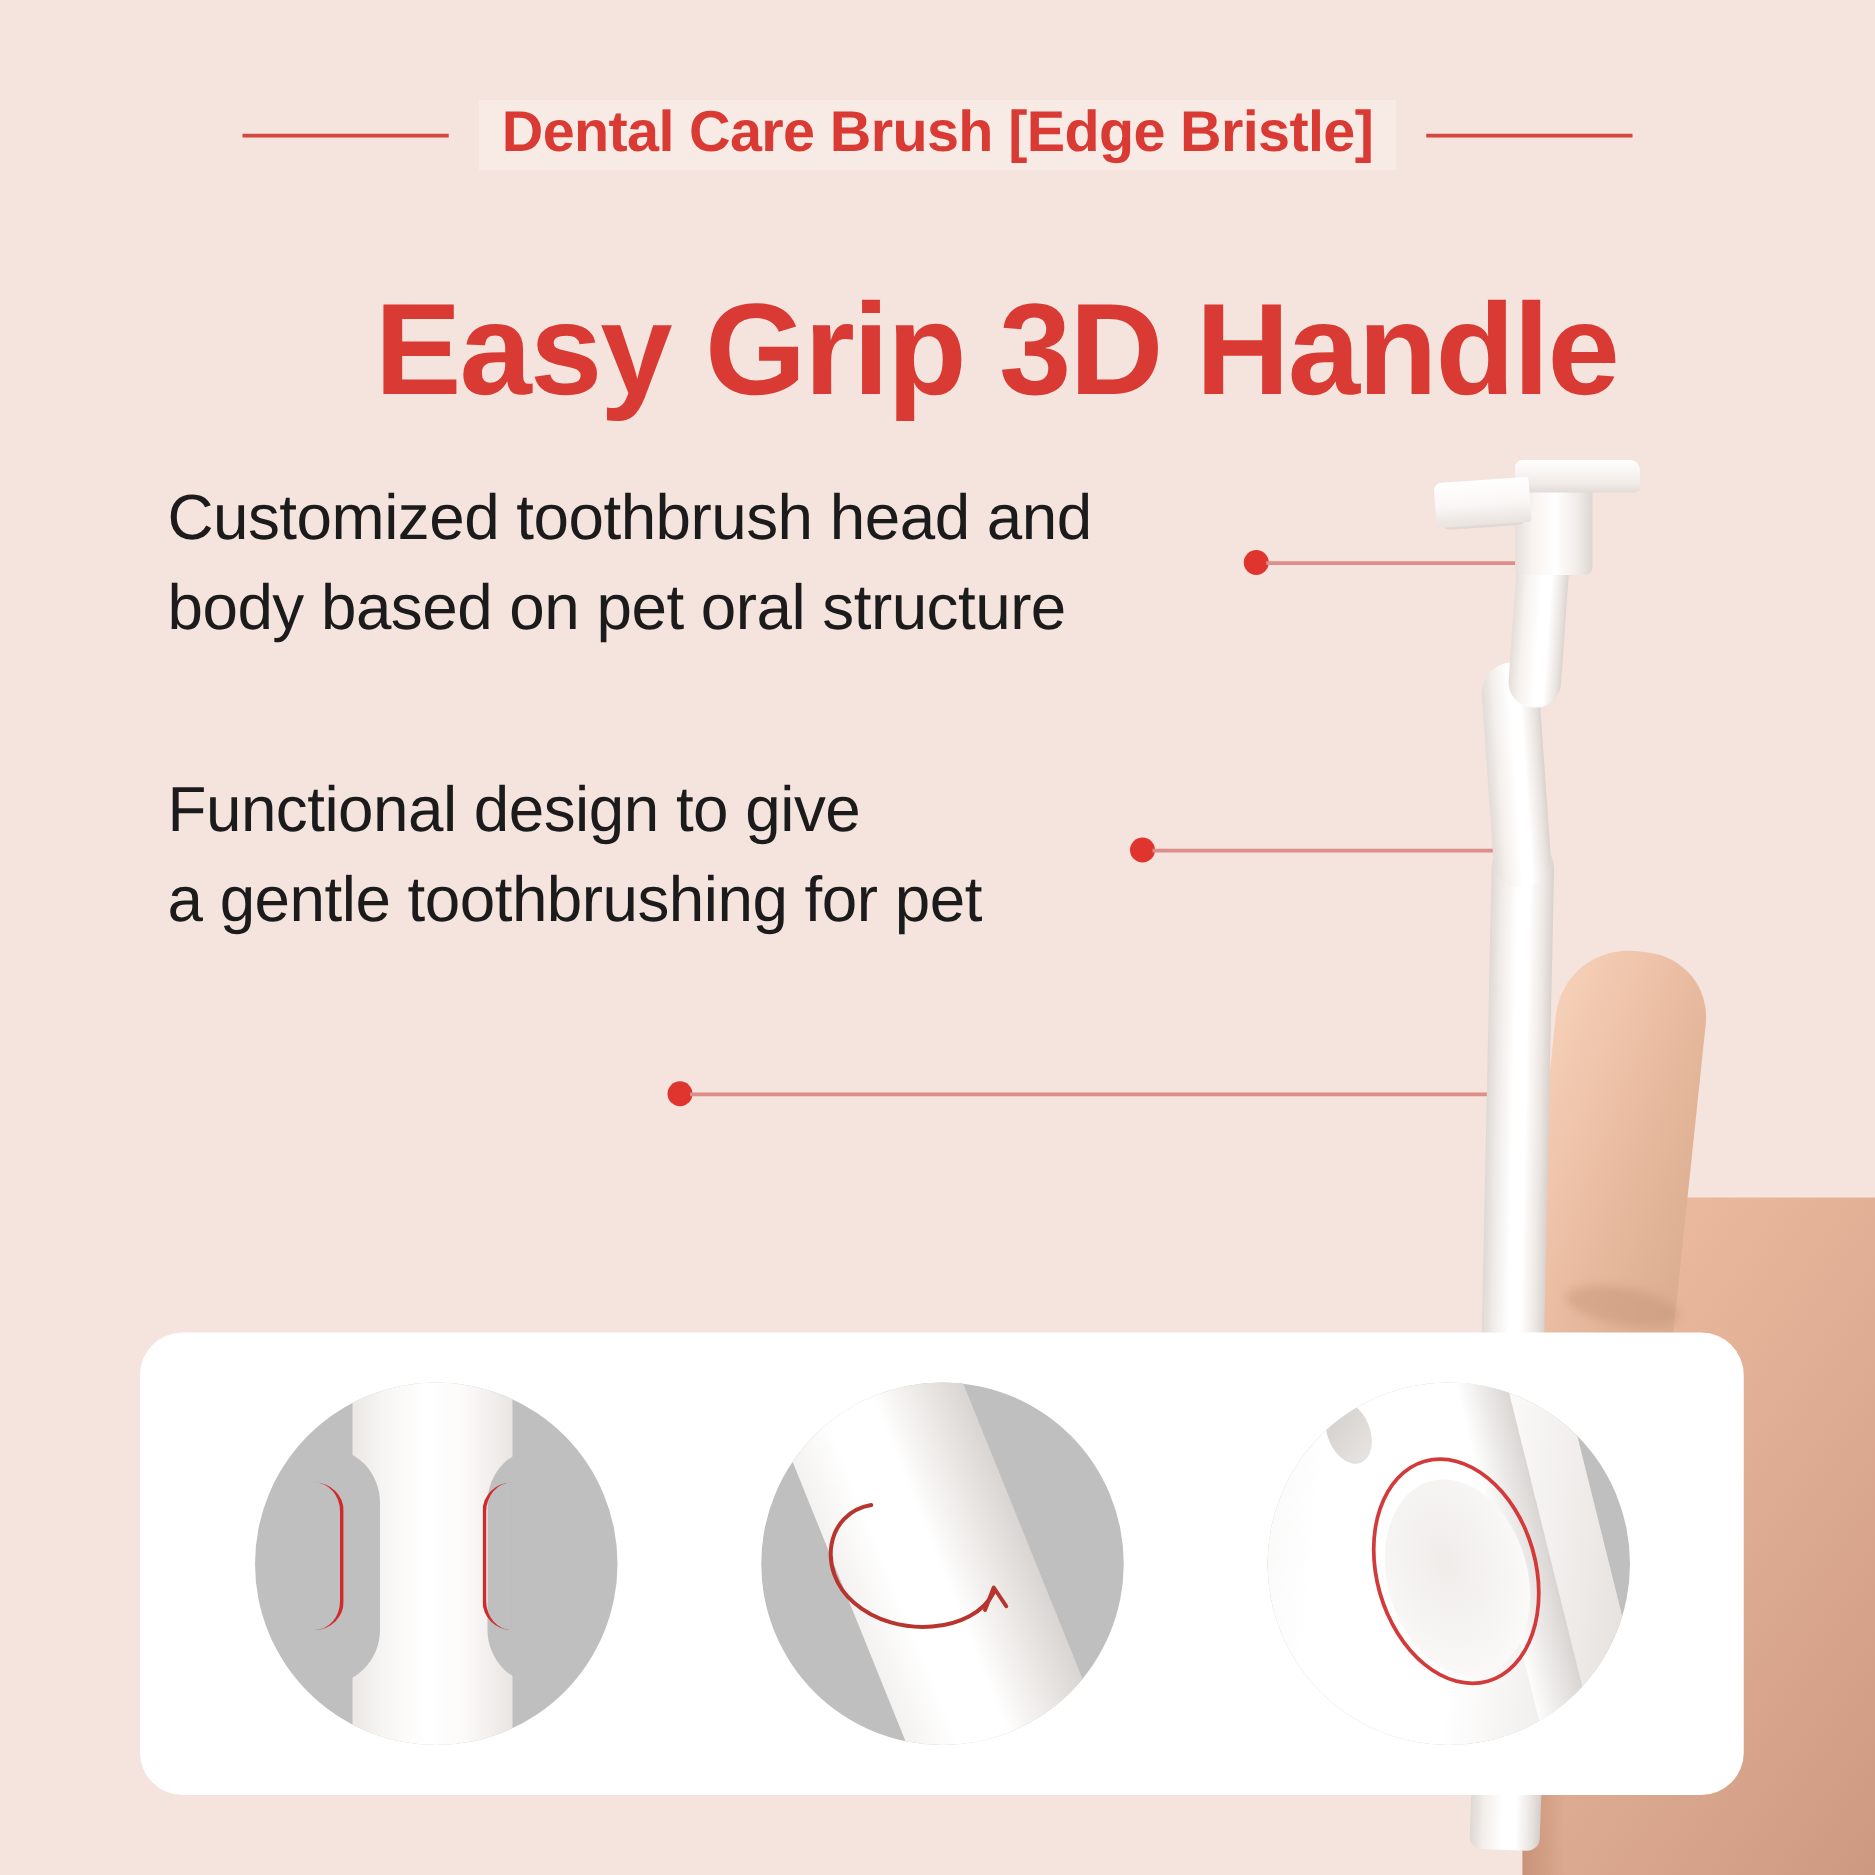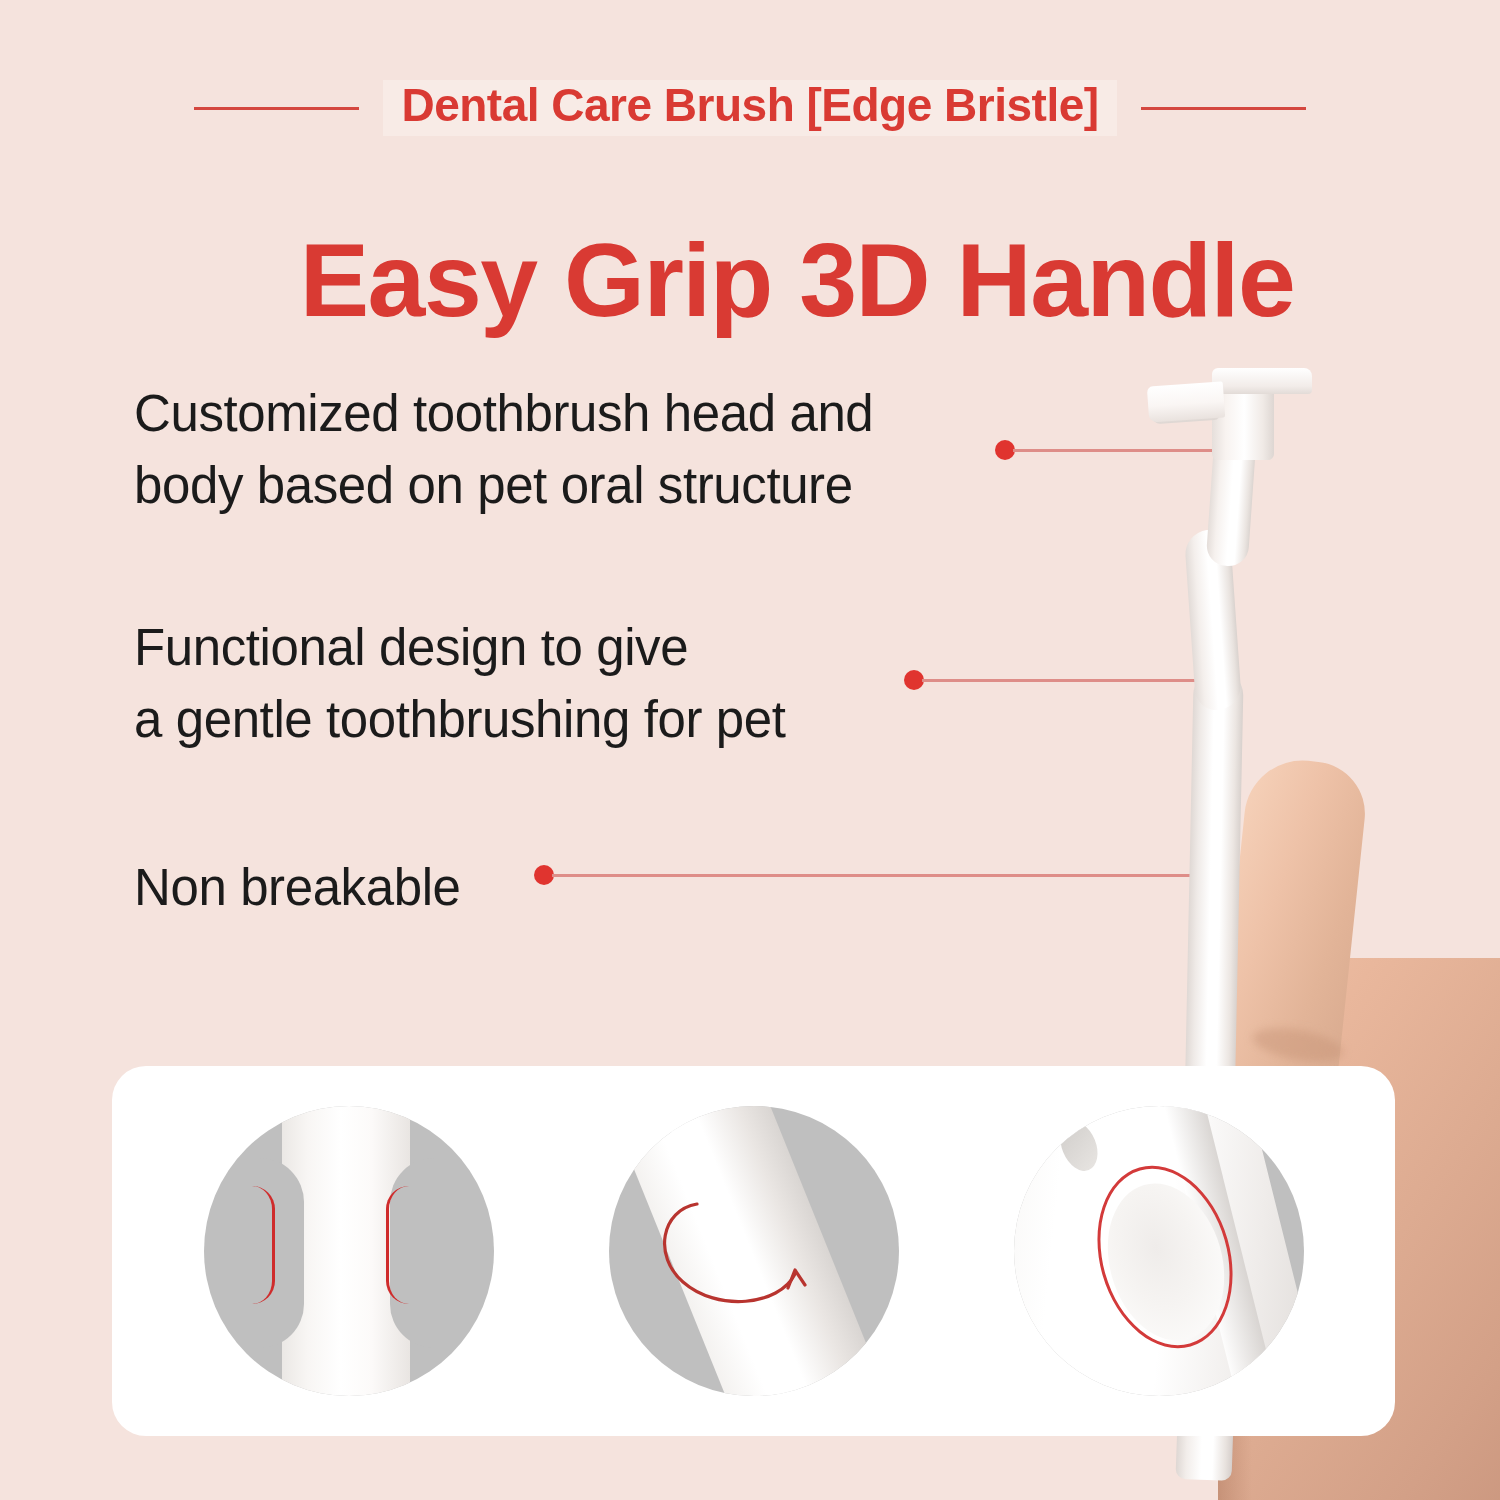--- a/index.html
+++ b/index.html
@@ -418,21 +418,20 @@
   <div class="feature feature-1">Customized toothbrush head and
 body based on pet oral structure</div>
   <div class="leader-dot dot-1"></div>
   <div class="leader leader-1"></div>
 
   <div class="feature feature-2">Functional design to give
 a gentle toothbrushing for pet</div>
   <div class="leader-dot dot-2"></div>
   <div class="leader leader-2"></div>
 
-  <div class="feature feature-3">Non breakable</div>
   <div class="leader-dot dot-3"></div>
   <div class="leader leader-3"></div>
 
   <div class="photo">
     <div class="hand-palm"></div>
     <div class="hand-shadow-edge"></div>
     <div class="hand-thumbtip"></div>
     <div class="brush-handle-lower"></div>
     <div class="hand-index"></div>
     <div class="hand-knuckle"></div>

